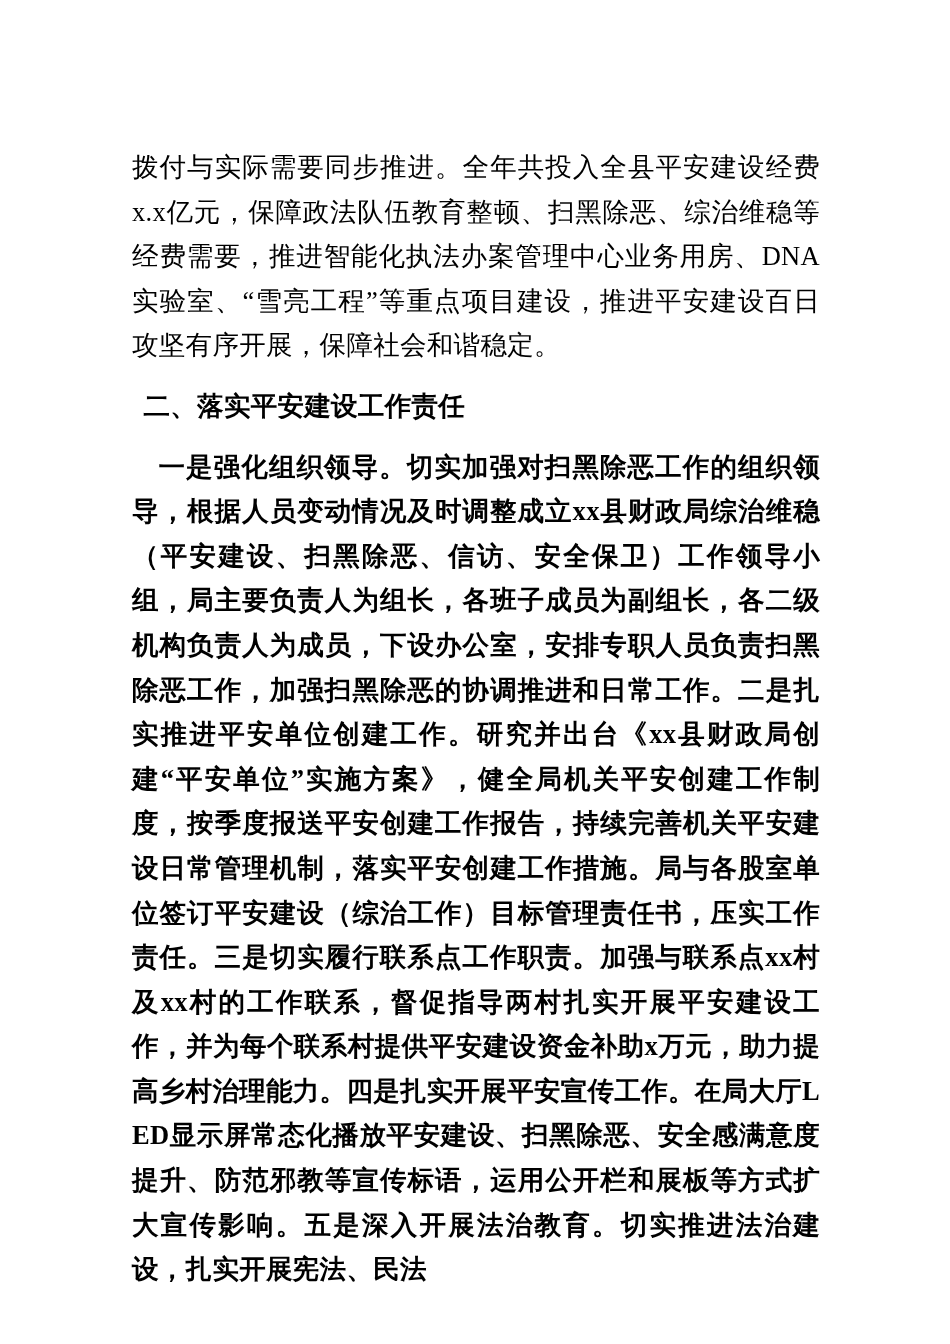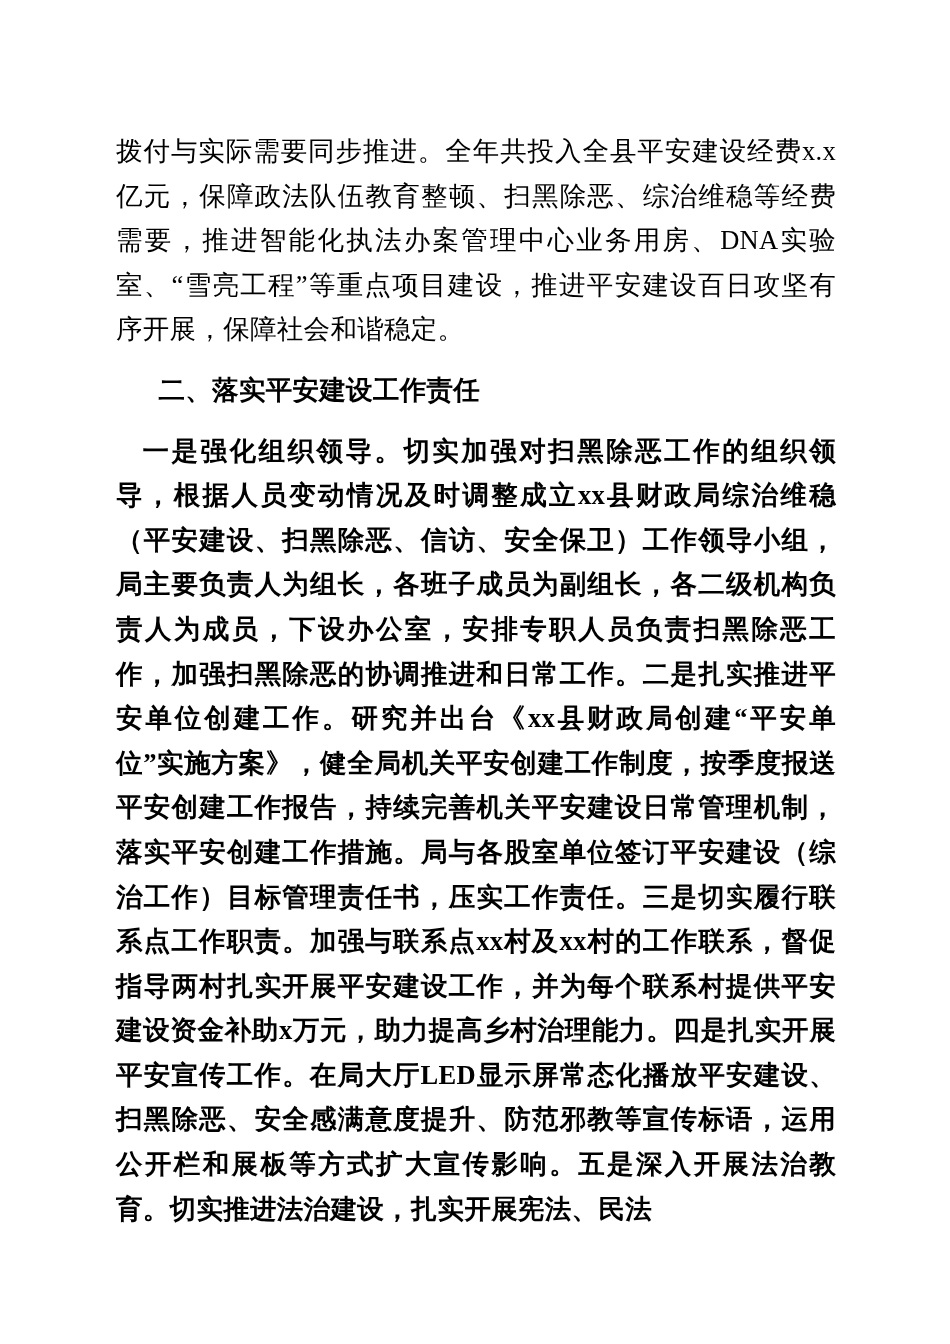--- a/index.html
+++ b/index.html
@@ -21,34 +21,34 @@
     padding: 129px 114px 0 116px;
     background: #ffffff;
   }
   .para {
     font-size: 26.5px;
     line-height: 44.6px;
     text-align: justify;
     text-justify: inter-ideograph;
     word-break: break-all;
     letter-spacing: 0.3px;
-    margin: 0;
+    margin: 16px;
   }
   .para.indent-1 {
     text-indent: 1em;
     font-weight: bold;
   }
   .heading {
     font-size: 26.5px;
     line-height: 44.6px;
     font-weight: 700;
     font-family: "Liberation Sans", "DejaVu Sans", sans-serif;
     text-indent: 1em;
     letter-spacing: 0.3px;
-    margin: 16px;
+    margin: 1px;
   }
 </style>
 </head>
 <body>
 
 <div class="page">
   <p class="para">拨付与实际需要同步推进。全年共投入全县平安建设经费x.x亿元，保障政法队伍教育整顿、扫黑除恶、综治维稳等经费需要，推进智能化执法办案管理中心业务用房、DNA实验室、“雪亮工程”等重点项目建设，推进平安建设百日攻坚有序开展，保障社会和谐稳定。</p>
   <p class="heading">二、落实平安建设工作责任</p>
   <p class="para indent-1">一是强化组织领导。切实加强对扫黑除恶工作的组织领导，根据人员变动情况及时调整成立xx县财政局综治维稳（平安建设、扫黑除恶、信访、安全保卫）工作领导小组，局主要负责人为组长，各班子成员为副组长，各二级机构负责人为成员，下设办公室，安排专职人员负责扫黑除恶工作，加强扫黑除恶的协调推进和日常工作。二是扎实推进平安单位创建工作。研究并出台《xx县财政局创建“平安单位”实施方案》，健全局机关平安创建工作制度，按季度报送平安创建工作报告，持续完善机关平安建设日常管理机制，落实平安创建工作措施。局与各股室单位签订平安建设（综治工作）目标管理责任书，压实工作责任。三是切实履行联系点工作职责。加强与联系点xx村及xx村的工作联系，督促指导两村扎实开展平安建设工作，并为每个联系村提供平安建设资金补助x万元，助力提高乡村治理能力。四是扎实开展平安宣传工作。在局大厅LED显示屏常态化播放平安建设、扫黑除恶、安全感满意度提升、防范邪教等宣传标语，运用公开栏和展板等方式扩大宣传影响。五是深入开展法治教育。切实推进法治建设，扎实开展宪法、民法</p>
 </div>

